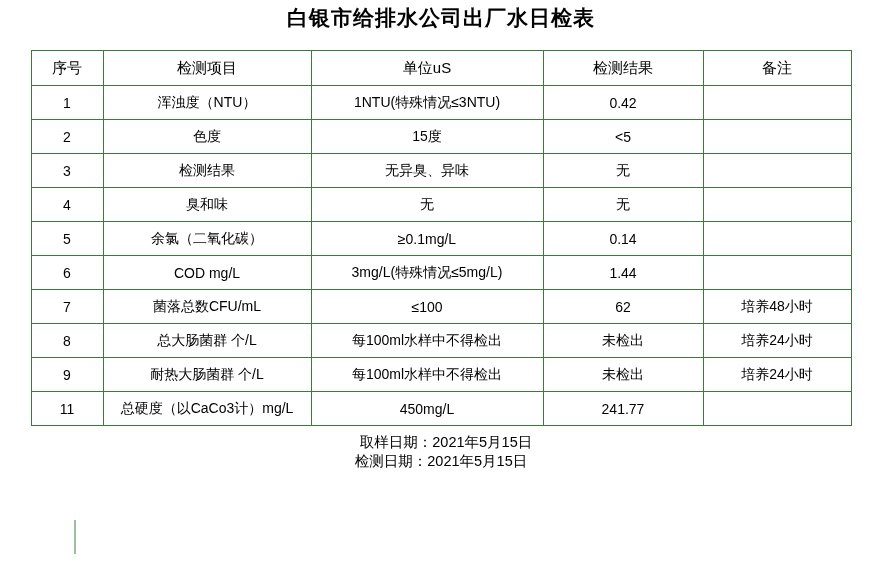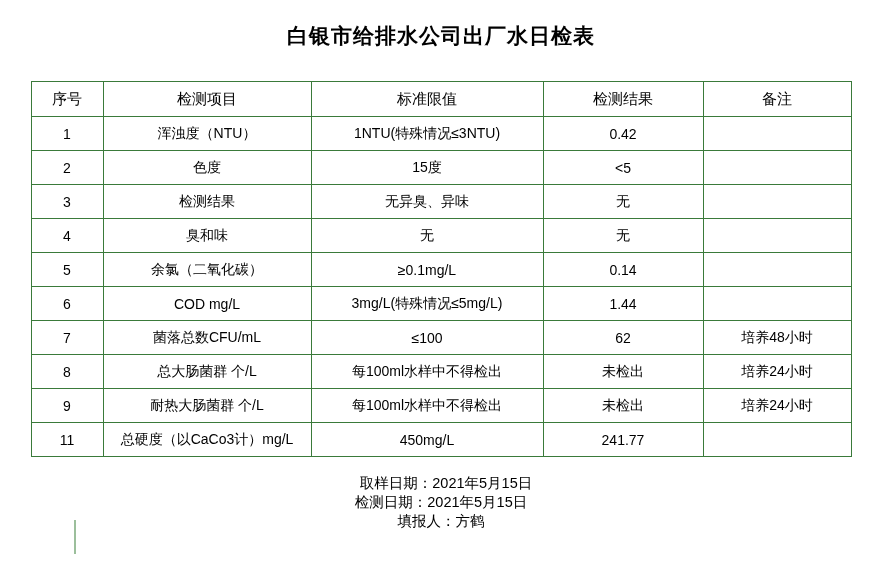--- a/index.html
+++ b/index.html
@@ -19,27 +19,27 @@
     width: 882px;
     height: 577px;
     position: relative;
     box-sizing: border-box;
   }
   .title {
     text-align: center;
     font-size: 21px;
     font-weight: bold;
     letter-spacing: 1px;
-    padding-top: 22px;
+    padding-top: 4px;
     padding-bottom: 14px;
     font-family: "Liberation Serif", "DejaVu Serif", serif;
   }
   table.report {
     border-collapse: collapse;
-    margin: 17px auto;
+    margin: 4px auto;
     width: 820px;
     table-layout: fixed;
     background: #fff;
   }
   table.report th, table.report td {
     border: 1px solid #3a7a3a;
     text-align: center;
     vertical-align: middle;
     font-size: 14px;
     height: 33px;
@@ -103,21 +103,21 @@
       <col class="c0">
         <col class="c1">
         <col class="c2">
         <col class="c3">
         <col class="c4">
     </colgroup>
     <thead>
       <tr>
         <th>序号</th>
         <th>检测项目</th>
-        <th>标准限值</th>
+        <th>单位uS</th>
         <th>检测结果</th>
         <th>备注</th>
       </tr>
     </thead>
     <tbody>
       <tr>
         <td>1</td>
         <td>浑浊度（NTU）</td>
         <td>1NTU(特殊情况≤3NTU)</td>
         <td>0.42</td>
@@ -187,16 +187,15 @@
         <td></td>
       </tr>
     </tbody>
   </table>
 
   <div class="greenline"></div>
 
   <div class="footer">
     <div class="f-sample">取样日期：2021年5月15日</div>
     <div class="f-test">检测日期：2021年5月15日</div>
-    <div class="f-filler">填报人：方鹤</div>
   </div>
 
 </div>
 
 </body></html>

